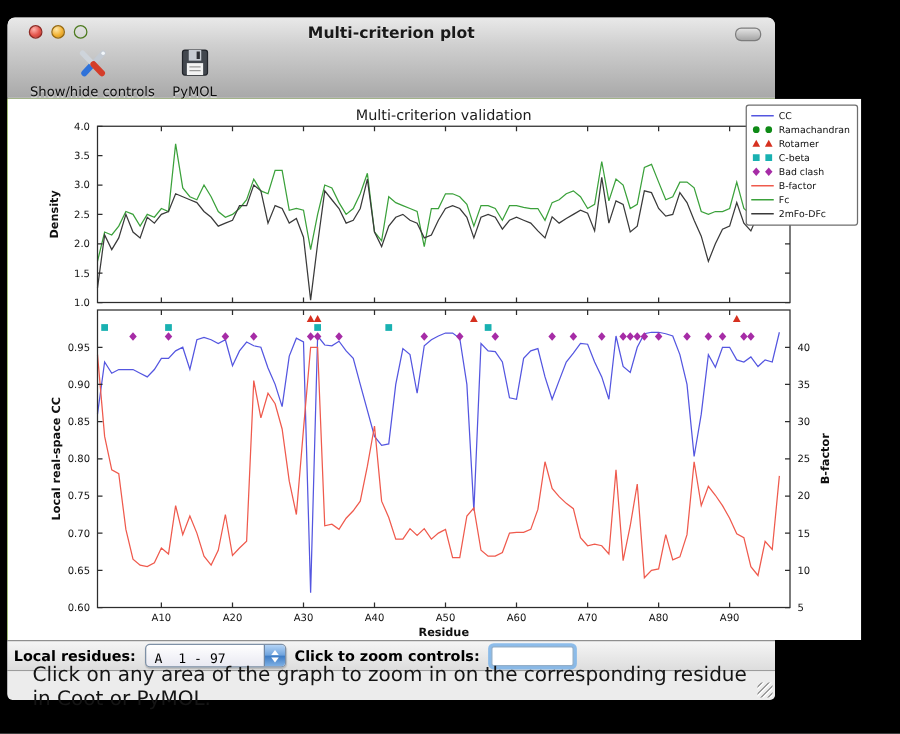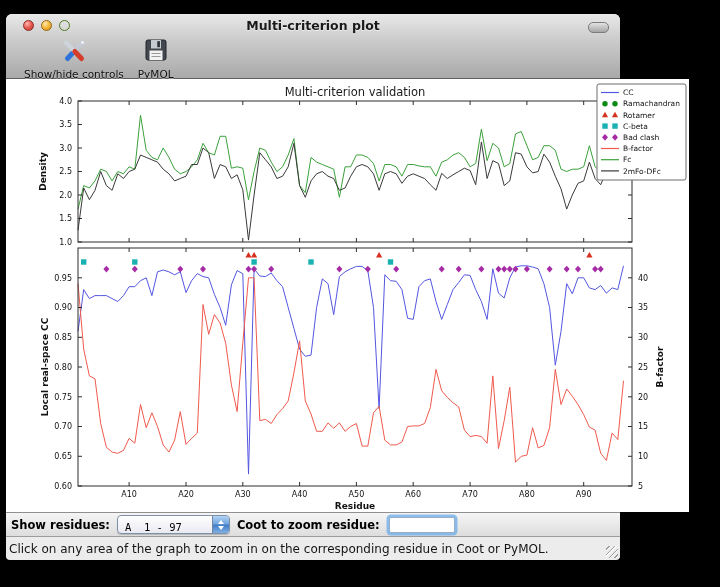--- a/index.html
+++ b/index.html
@@ -47,21 +47,21 @@
     background:linear-gradient(#b3d3f5,#6fa3dd 48%,#3e7cc5 52%,#7fb0e4);
     display:flex;flex-direction:column;align-items:center;justify-content:center;gap:2px;}
   .tri-up{width:0;height:0;border-left:3.5px solid transparent;border-right:3.5px solid transparent;border-bottom:4px solid #fff;}
   .tri-down{width:0;height:0;border-left:3.5px solid transparent;border-right:3.5px solid transparent;border-top:4px solid #fff;}
   .zoom-input{
     width:58px;height:14px;border:1px solid #93afc9;border-radius:2px;outline:none;
     box-shadow:0 0 0 2.5px rgba(115,175,233,.8);margin-left:2px;font-size:11px;padding:0 3px;
   }
   .statusbar{
     height:23px;border-top:1px solid #9c9c9c;background:#ececec;border-radius:0 0 4px 4px;
-    display:flex;align-items:center;padding:0 3px;font-size:12px;color:#151515;position:relative;text-align:right;
+    display:flex;align-items:center;padding:0 20px;font-size:16px;color:#151515;position:relative;
   }
   .grip{
     position:absolute;right:2px;bottom:2px;width:12px;height:12px;opacity:.85;
     background:repeating-linear-gradient(135deg,transparent 0 2px,#8f8f8f 2px 3px,#fdfdfd 3px 4px);
   }
 </style>
 </head>
 <body>
 
 <div class="window">
@@ -272,29 +272,29 @@
           <text x="617" y="72.1" font-size="7.5" fill="#111" font-family="DejaVu Sans, sans-serif">B-factor</text>
           <line x1="595" y1="80.69999999999999" x2="613" y2="80.69999999999999" stroke="#3ba13b" stroke-width="1.2"></line>
           <text x="617" y="83.29999999999998" font-size="7.5" fill="#111" font-family="DejaVu Sans, sans-serif">Fc</text>
           <line x1="595" y1="91.89999999999999" x2="613" y2="91.89999999999999" stroke="#3a3a3a" stroke-width="1.2"></line>
           <text x="617" y="94.49999999999999" font-size="7.5" fill="#111" font-family="DejaVu Sans, sans-serif">2mFo-DFc</text>
         </g>
       </svg>
   </div>
 
   <div class="controlbar">
-    <span>Show residues:</span>
+    <span>Local residues:</span>
     <div class="popup">
       <span class="popup-text">A  1 - 97</span>
       <span class="popup-stepper">
         <span class="tri-up"></span>
           <span class="tri-down"></span>
       </span>
     </div>
-    <span>Coot to zoom residue:</span>
+    <span>Click to zoom controls:</span>
     <input class="zoom-input" type="text" value="" style="">
   </div>
 
   <div class="statusbar">
     <span>Click on any area of the graph to zoom in on the corresponding residue in Coot or PyMOL.</span>
     <span class="grip"></span>
   </div>
 
 </div>
 

